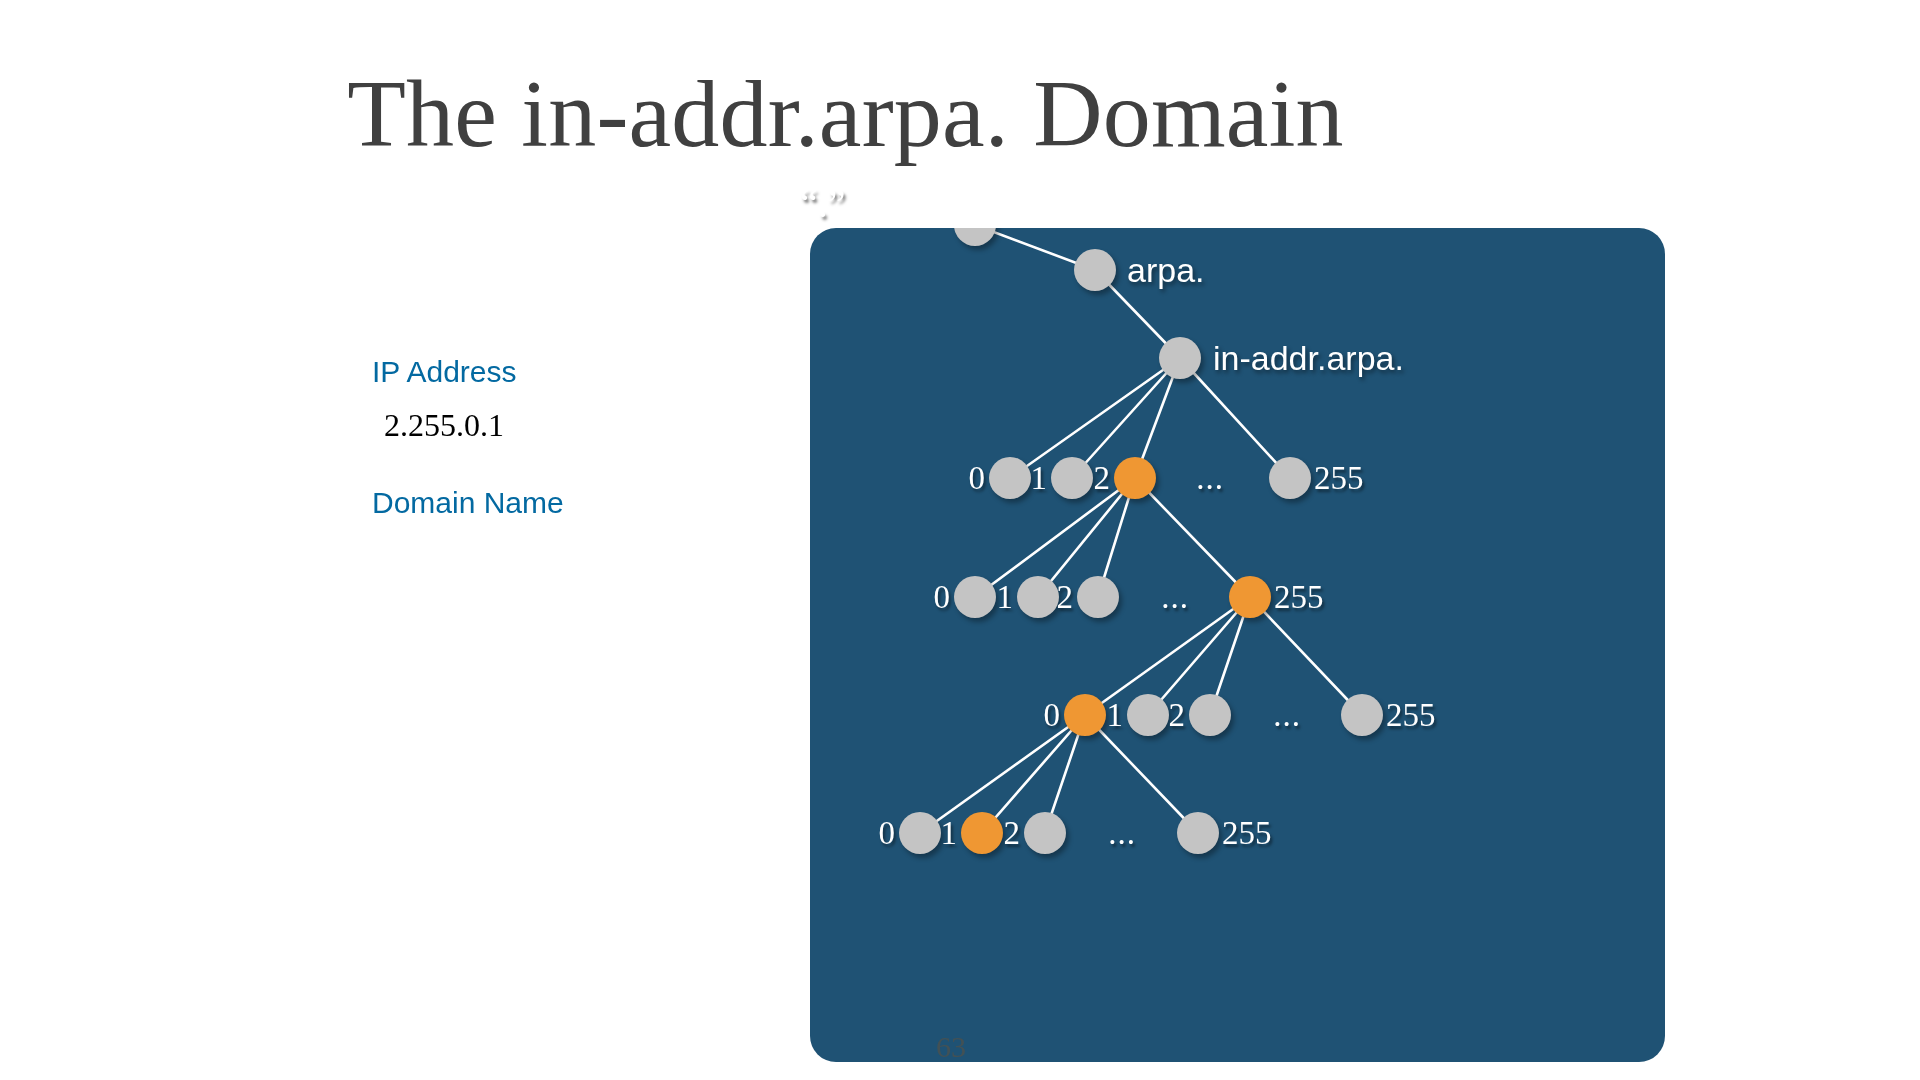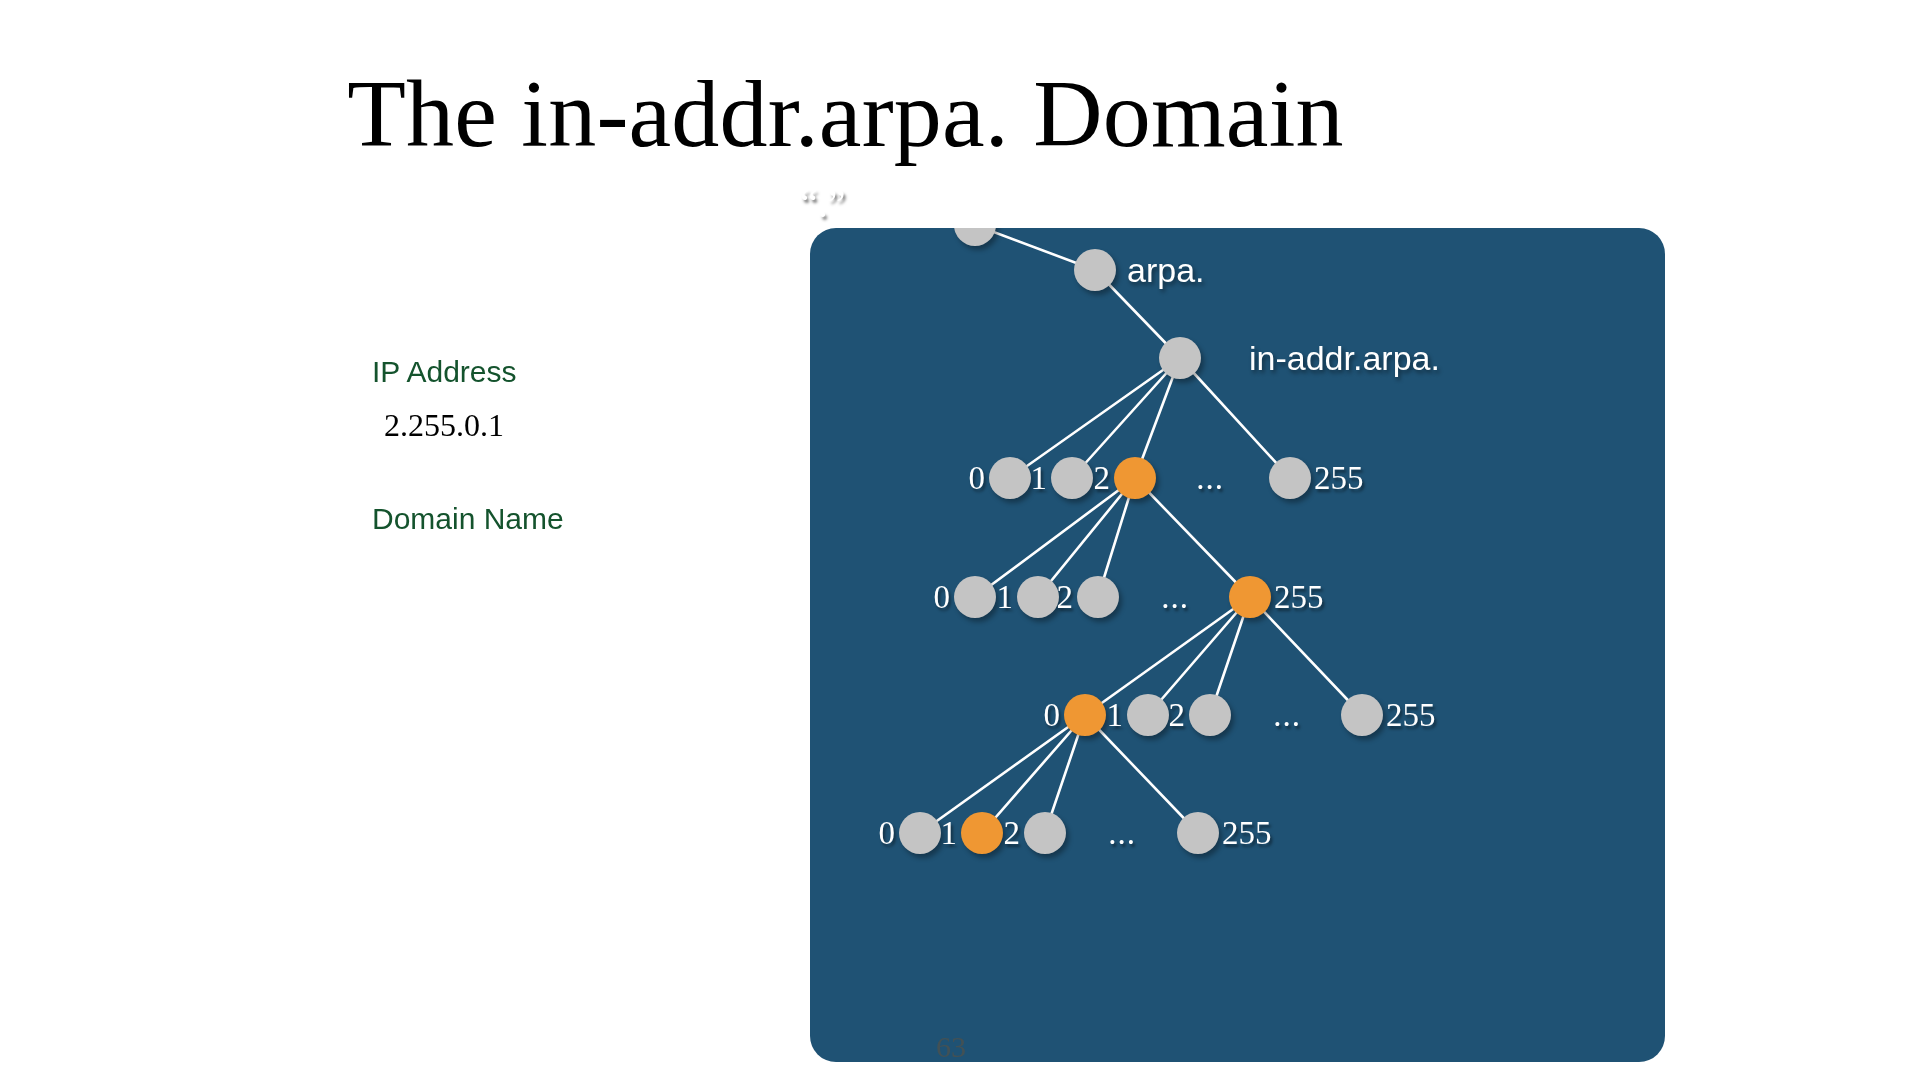--- a/index.html
+++ b/index.html
@@ -19,49 +19,49 @@
   
   #title {
     position:absolute;
     left:0; top:62px;
     width:1647px;
     text-align:center;
     font-family:"Liberation Serif", serif;
     font-size:96px;
     line-height:1.08;
     font-weight:400;
-    color:#000000;
+    color:#404040;
     letter-spacing:0.2px;
     white-space:nowrap;
     padding-left:44px;
   }
 
   
   #left-block {
     position:absolute;
     left:372px; top:355px;
     width:420px;
   }
   .lbl-sans {
     font-family:"Liberation Sans", sans-serif;
     font-size:30px;
-    color:#14532d;
+    color:#0369a1;
     line-height:1.15;
     white-space:nowrap;
   }
   .lbl-serif {
     font-family:"Liberation Serif", serif;
     font-size:32px;
     color:#000000;
     line-height:1.15;
     white-space:nowrap;
   }
   #ip-address-label   { position:absolute; left:0px;  top:0px; }
   #ip-address-value   { position:absolute; left:12px;  top:52px; }
-  #domain-name-label  { position:absolute; left:0px;  top:131px;margin-top:16px; }
+  #domain-name-label  { position:absolute; left:0px;  top:131px; }
 
   
   #panel {
     position:absolute;
     left:810px; top:228px;
     width:855px; height:834px;
     background:#1f5274;
     border-radius:26px;
     overflow:visible;
   }
@@ -185,21 +185,21 @@
         <line x1="275" y1="487" x2="388" y2="605"></line>
       </g>
     </svg>
 
     <div class="node" style="left:165px; top:-3px;"></div>
 
     <div class="node" style="left:285px; top:42px;"></div>
     <div class="dlabel" style="left:317px; top:42px;">arpa.</div>
 
     <div class="node" style="left:370px; top:130px;"></div>
-    <div class="dlabel" style="left:403px; top:130px;margin-left:36px;">in-addr.arpa.</div>
+    <div class="dlabel" style="left:403px; top:130px;">in-addr.arpa.</div>
 
     <div class="node" style="left:200px; top:250px;"></div>
     <div class="nlabel left" style="left:175px; top:250px;">0</div>
 
     <div class="node" style="left:262px; top:250px;"></div>
     <div class="nlabel left" style="left:237px; top:250px;">1</div>
 
     <div class="node orange" style="left:325px; top:250px;"></div>
     <div class="nlabel left" style="left:300px; top:250px;">2</div>
 

